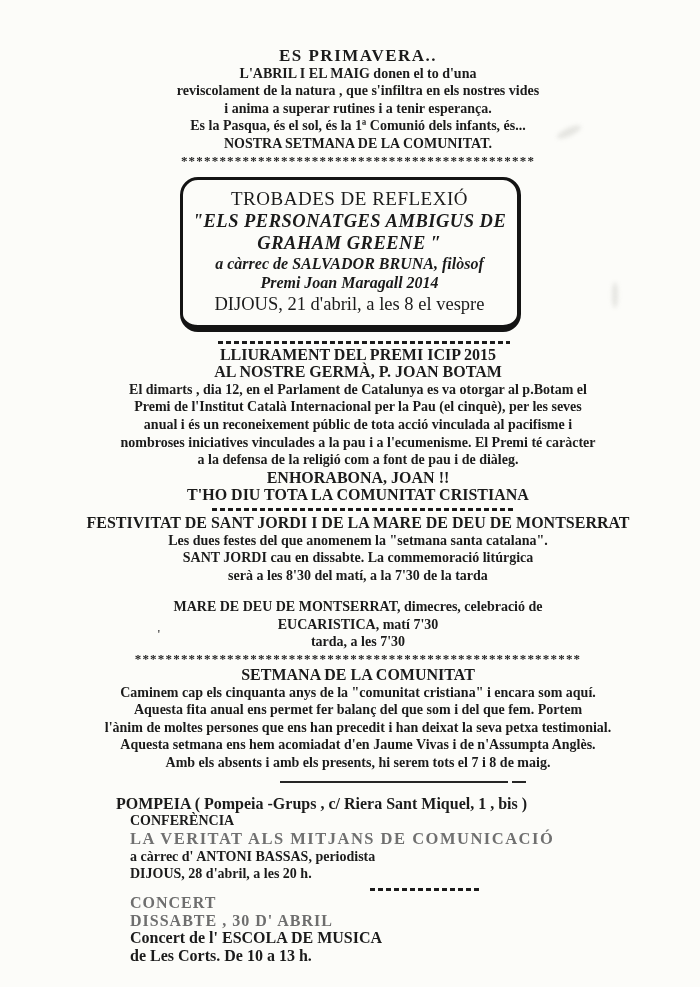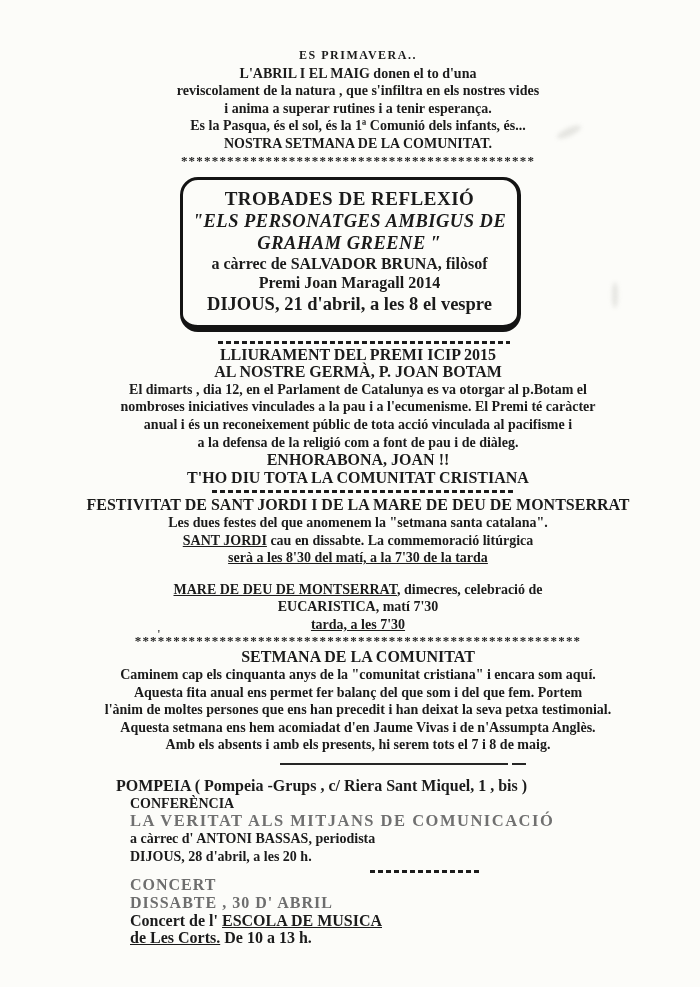--- a/index.html
+++ b/index.html
@@ -6,37 +6,37 @@
   .page{
     position:relative;
     width:700px;height:987px;
     background:#fcfcf9;
     font-family:"Liberation Serif","DejaVu Serif",serif;
     color:#1b1b1b;
     overflow:hidden;
   }
   .col{width:660px;margin:0 auto 0 28px;text-align:center;}
   .l{font-size:14px;line-height:17.6px;font-weight:700;white-space:nowrap;}
-  .t17{font-size:12px;letter-spacing:1.5px;text-align:center;}
+  .t17{font-size:17px;letter-spacing:1.5px;text-align:center;}
   .h16{font-size:16px;}
   .stars{font-size:13px;font-weight:700;letter-spacing:1.2px;line-height:15px;color:#222;white-space:nowrap;}
-  .u{text-decoration:underline;}
+  .u{}
   
   .box{
     width:330px;margin:9px auto 9px auto;
     border:3px solid #141414;border-bottom-width:7px;border-right-width:4px;
     border-radius:18px;
     padding:7px 2px 9px 2px;
     text-align:center;
   }
-  .box-title{font-size:19px;font-weight:700;line-height:23px;letter-spacing:.5px;}
+  .box-title{font-size:19px;font-weight:400;line-height:23px;letter-spacing:.5px;}
   .box-sub{font-size:14.5px;font-weight:400;color:#3d3d3d;letter-spacing:2px;line-height:20px;}
   .box-topic{font-size:18.5px;font-weight:700;font-style:italic;line-height:22px;letter-spacing:.5px;}
-  .box-line{font-size:16px;font-weight:700;line-height:19.5px;}
-  .box-date{font-size:18.5px;font-weight:700;line-height:23px;}
+  .box-line{font-size:16px;font-weight:700;line-height:19.5px;font-style:italic;}
+  .box-date{font-size:18.5px;font-weight:400;line-height:23px;}
   
   .dash{
     height:3px;
     background:repeating-linear-gradient(90deg,#1c1c1c 0 5px,transparent 5px 8px);
   }
   .dash1{width:292px;margin:6px auto 2px 218px;}
   .dash2{width:304px;margin:4px auto 3px 212px;}
   .dash3{width:112px;margin:5px 0 3px 240px;}
   .solid-line{height:2px;background:#262626;width:228px;margin:9px 0 0 280px;position:relative;}
   .solid-line::after{content:"";position:absolute;left:232px;top:0;width:14px;height:2px;background:#262626;}
@@ -79,22 +79,23 @@
     <div class="box-line">Premi Joan Maragall 2014</div>
     <div class="box-date">DIJOUS, 21 d'abril, a les 8 el vespre</div>
   </div>
 
   <div class="dash dash1"></div>
 
   <section class="col">
     <div class="l h16">LLIURAMENT DEL PREMI  ICIP 2015</div>
     <div class="l h16">AL NOSTRE GERMÀ, P. JOAN BOTAM</div>
     <div class="l">El dimarts , dia 12, en el Parlament de Catalunya es va otorgar al p.Botam el</div>
+    <div class="l">Premi  de l'Institut Català Internacional per la Pau (el  cinquè),  per les seves</div>
+    <div class="l">anual i és un reconeixement  públic de tota acció vinculada  al pacifisme i</div>
     <div class="l">nombroses iniciatives vinculades a la pau i a l'ecumenisme. El Premi té  caràcter</div>
-    <div class="l">anual i és un reconeixement  públic de tota acció vinculada  al pacifisme i</div>
     <div class="l">a la defensa de la religió com a font de pau i de diàleg.</div>
     <div class="l h16">ENHORABONA,  JOAN !!</div>
     <div class="l h16">T'HO DIU TOTA LA COMUNITAT CRISTIANA</div>
   </section>
 
   <div class="dash dash2"></div>
 
   <section class="col">
     <div class="l h16">FESTIVITAT DE SANT  JORDI  I  DE LA  MARE DE DEU DE MONTSERRAT</div>
     <div class="l">Les dues festes del que anomenem  la "setmana santa catalana".</div>

